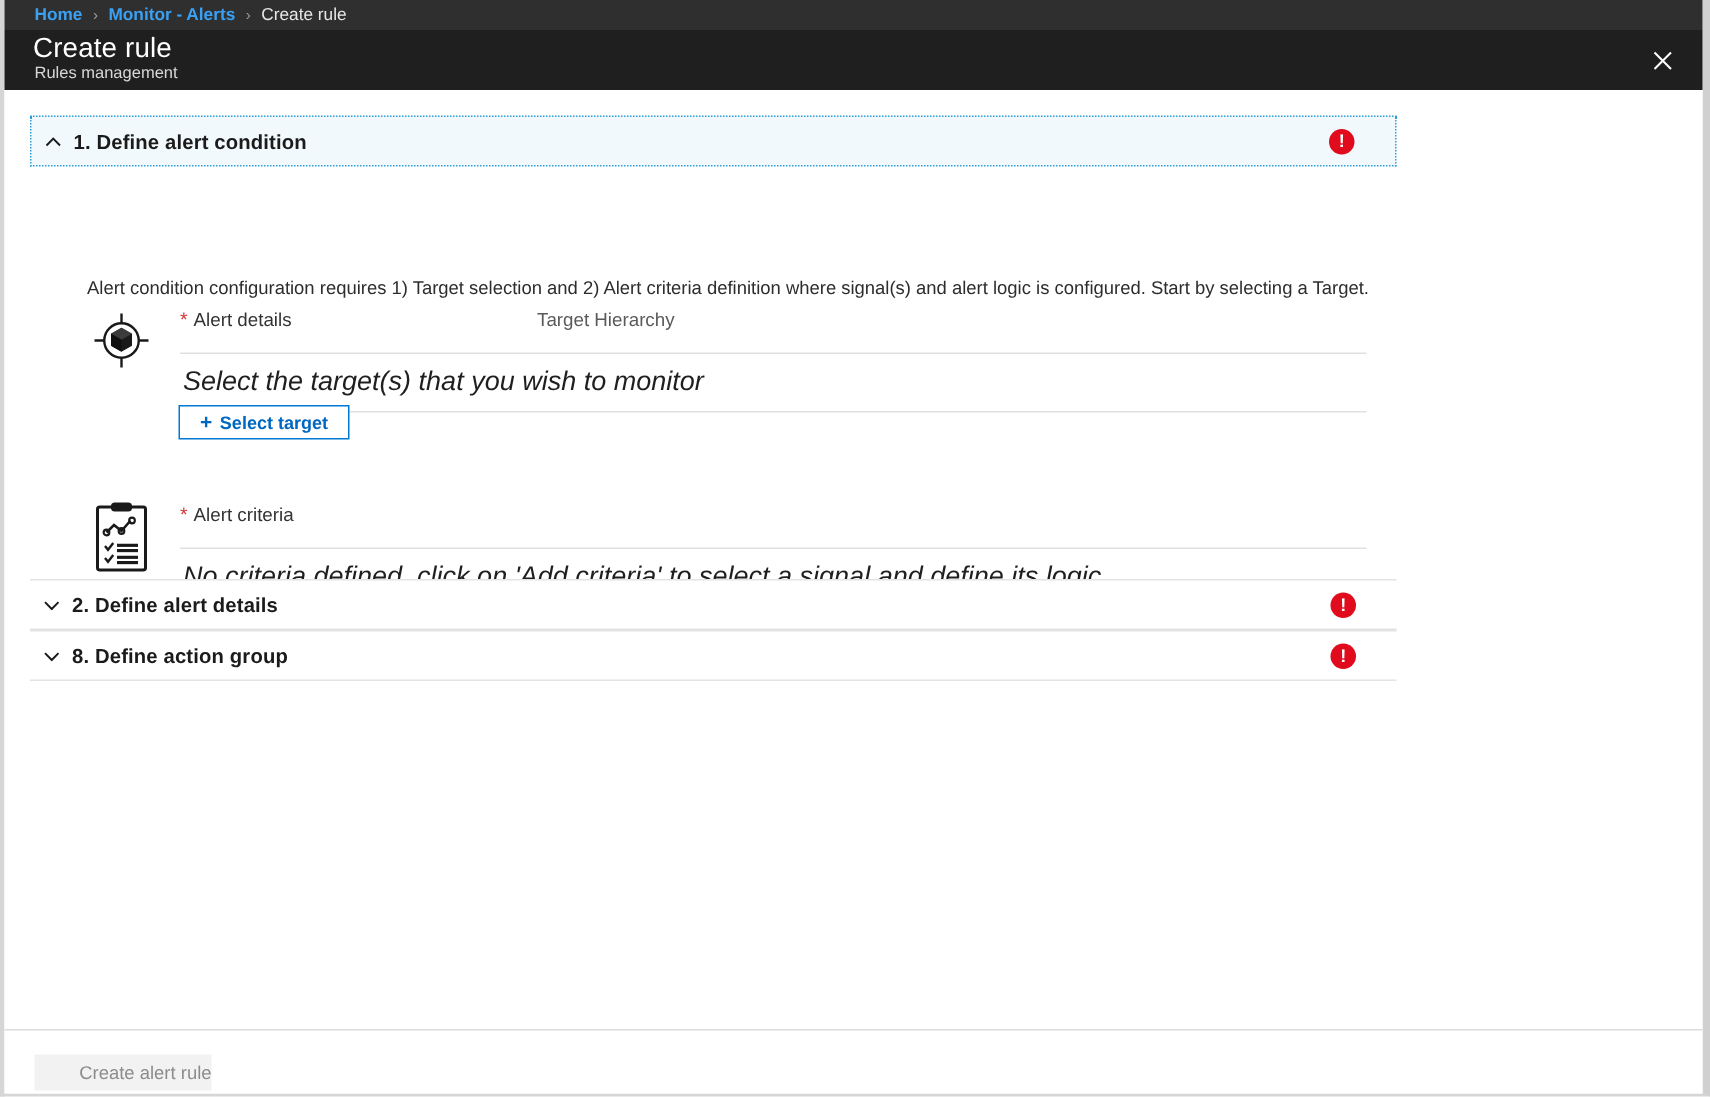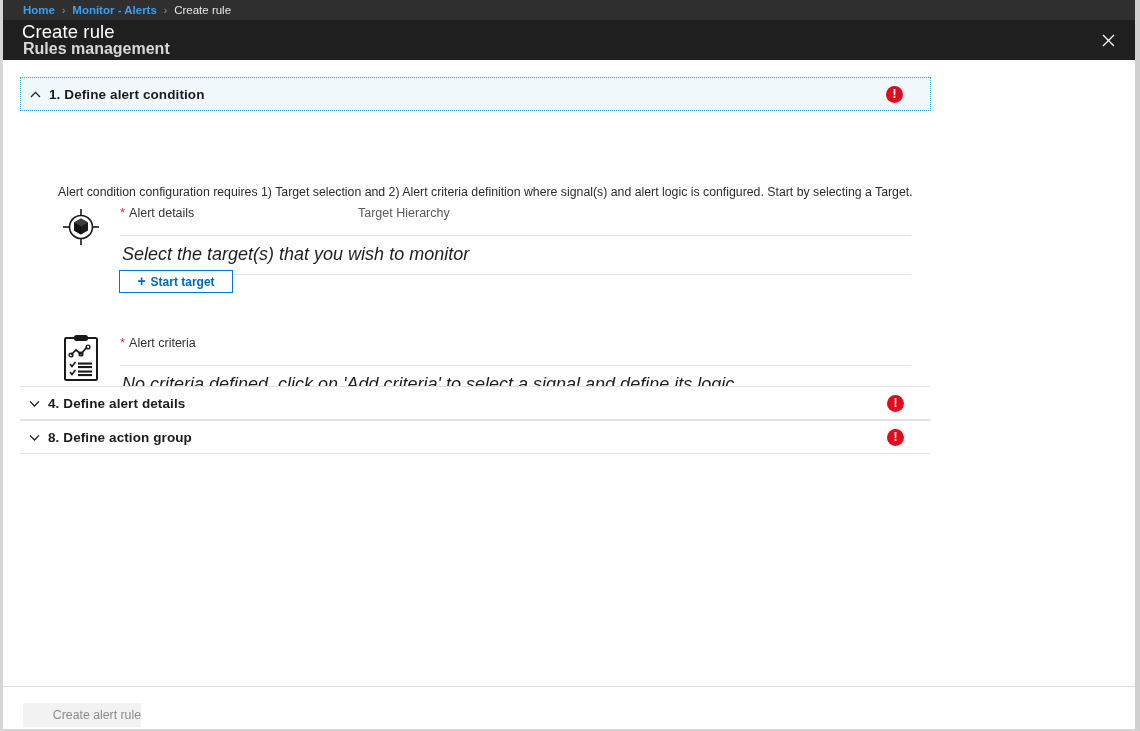--- a/index.html
+++ b/index.html
@@ -75,22 +75,22 @@
     font-size: 18.5px;
     font-weight: 300;
     color: #ffffff;
     letter-spacing: 0.1px;
     line-height: 22px;
   }
   .title-sub {
     position: absolute;
     left: 20px;
     top: 23px;
-    font-size: 16px;
-    font-weight: bold;
+    font-size: 11px;
+    font-weight: normal;
     color: #d8d8d8;
     line-height: 12px;
   }
   .close-btn {
     position: absolute;
     right: 6px;
     top: 0px;
     width: 42px;
     height: 40px;
     display: flex;
@@ -378,21 +378,21 @@
           <span class="field-label">Alert details</span>
           <span class="col-hierarchy">Target Hierarchy</span>
         </div>
         <div class="hr-line" style="margin-top:9px;"></div>
         <div class="empty-note">Select the target(s) that you wish to monitor</div>
         <div class="hr-line"></div>
       </div>
 
       <button class="btn-select-target">
         <span class="plus-blue">+</span>
-        <span>Start target</span>
+        <span>Select target</span>
       </button>
     </div>
 
     <div class="field-block" style="left:0; top:0;">
 
       <div class="field-icon" style="left:56px; top:276px;">
         <svg width="38" height="48" viewBox="0 0 38 48" aria-hidden="true">
           <rect x="3" y="4" width="32" height="42" rx="1.5" stroke="#1a1a1a" stroke-width="2" fill="#ffffff"></rect>
           <rect x="12" y="1" width="14" height="6" rx="2.5" fill="#1a1a1a"></rect>
           <polyline points="9,21 14,16 19,20 25,13" stroke="#1a1a1a" stroke-width="1.7" fill="none"></polyline>
@@ -423,21 +423,21 @@
         <span>Add criteria</span>
       </button>
     </div>
 
     <div class="section-collapsed" style="top:326px;">
       <span class="chev">
         <svg width="11" height="7" viewBox="0 0 11 7" aria-hidden="true">
           <path d="M1 1.4 L5.5 6 L10 1.4" stroke="#1a1a1a" stroke-width="1.3" fill="none"></path>
         </svg>
       </span>
-      <span class="section-title">4. Define alert details</span>
+      <span class="section-title">2. Define alert details</span>
       <span class="err-badge">
         <span class="bang">!</span>
       </span>
     </div>
 
     <div class="section-collapsed" style="top:360px;">
       <span class="chev">
         <svg width="11" height="7" viewBox="0 0 11 7" aria-hidden="true">
           <path d="M1 1.4 L5.5 6 L10 1.4" stroke="#1a1a1a" stroke-width="1.3" fill="none"></path>
         </svg>

